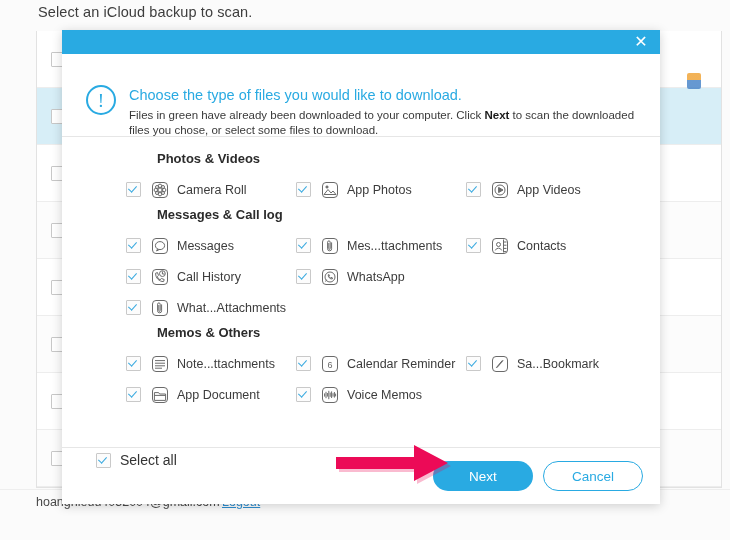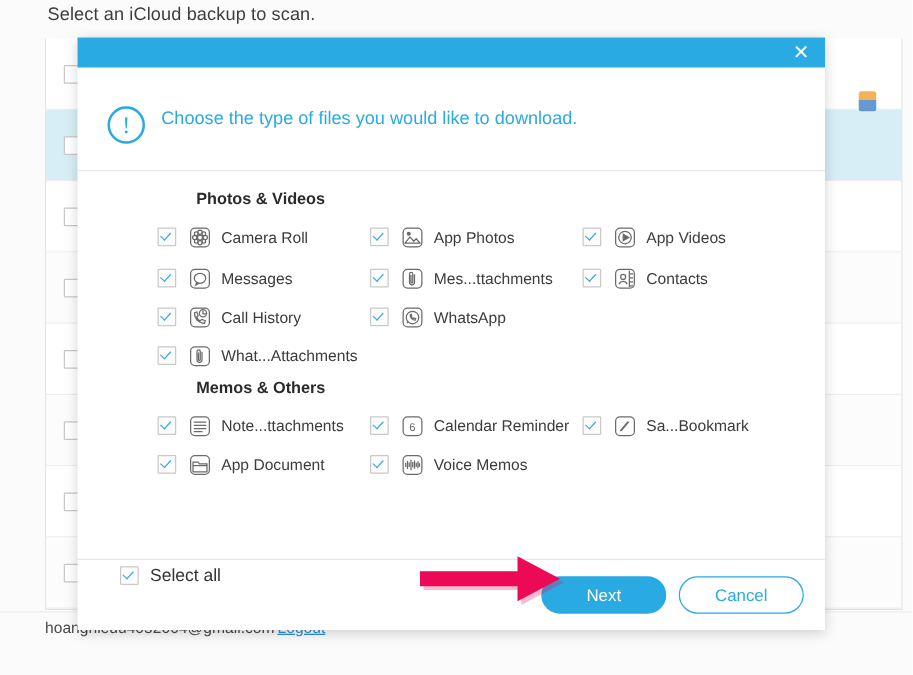--- a/index.html
+++ b/index.html
@@ -342,20 +342,23 @@
 
 <div id="dialog">
 
   <div id="dialog-titlebar">
     <div id="dialog-close">✕</div>
   </div>
 
   <div id="banner">
     <div id="info-icon">!</div>
     <div id="banner-title">Choose the type of files you would like to download.</div>
+    <div id="banner-sub">
+      <span>Files in green have already been downloaded to your computer. Click </span><b>Next</b><span> to scan the downloaded files you chose, or select some files to download.</span>
+    </div>
   </div>
 
   <div id="dialog-body">
       <div class="group">
         <div class="group-title">Photos &amp; Videos</div>
         <div class="group-rows">
           <div class="opt-row">
             <div class="opt c0">
               <span class="cbx"></span>
               <span class="gicon">
@@ -393,20 +396,21 @@
                   <circle cx="9" cy="9" r="5"></circle>
                   <path d="M7.6 6.4 L12 9 L7.6 11.6 Z" fill="#6a6a6a"></path>
                 </svg>
               </span>
               <span class="opt-label">App Videos</span>
             </div>
           </div>
         </div>
       </div>
       <div class="group">
+        <div class="group-title">Messages &amp; Call log</div>
         <div class="group-rows">
           <div class="opt-row">
             <div class="opt c0">
               <span class="cbx"></span>
               <span class="gicon">
                 <svg width="18" height="18" viewBox="0 0 18 18" fill="none" stroke="#6a6a6a" stroke-width="1">
                   <rect x="1.5" y="1.5" width="15" height="15" rx="3.5"></rect>
                   <ellipse cx="9" cy="8.6" rx="4.6" ry="4"></ellipse>
                   <path d="M6.6 11.8 L5.6 14 L8.3 12.5"></path>
                 </svg>

